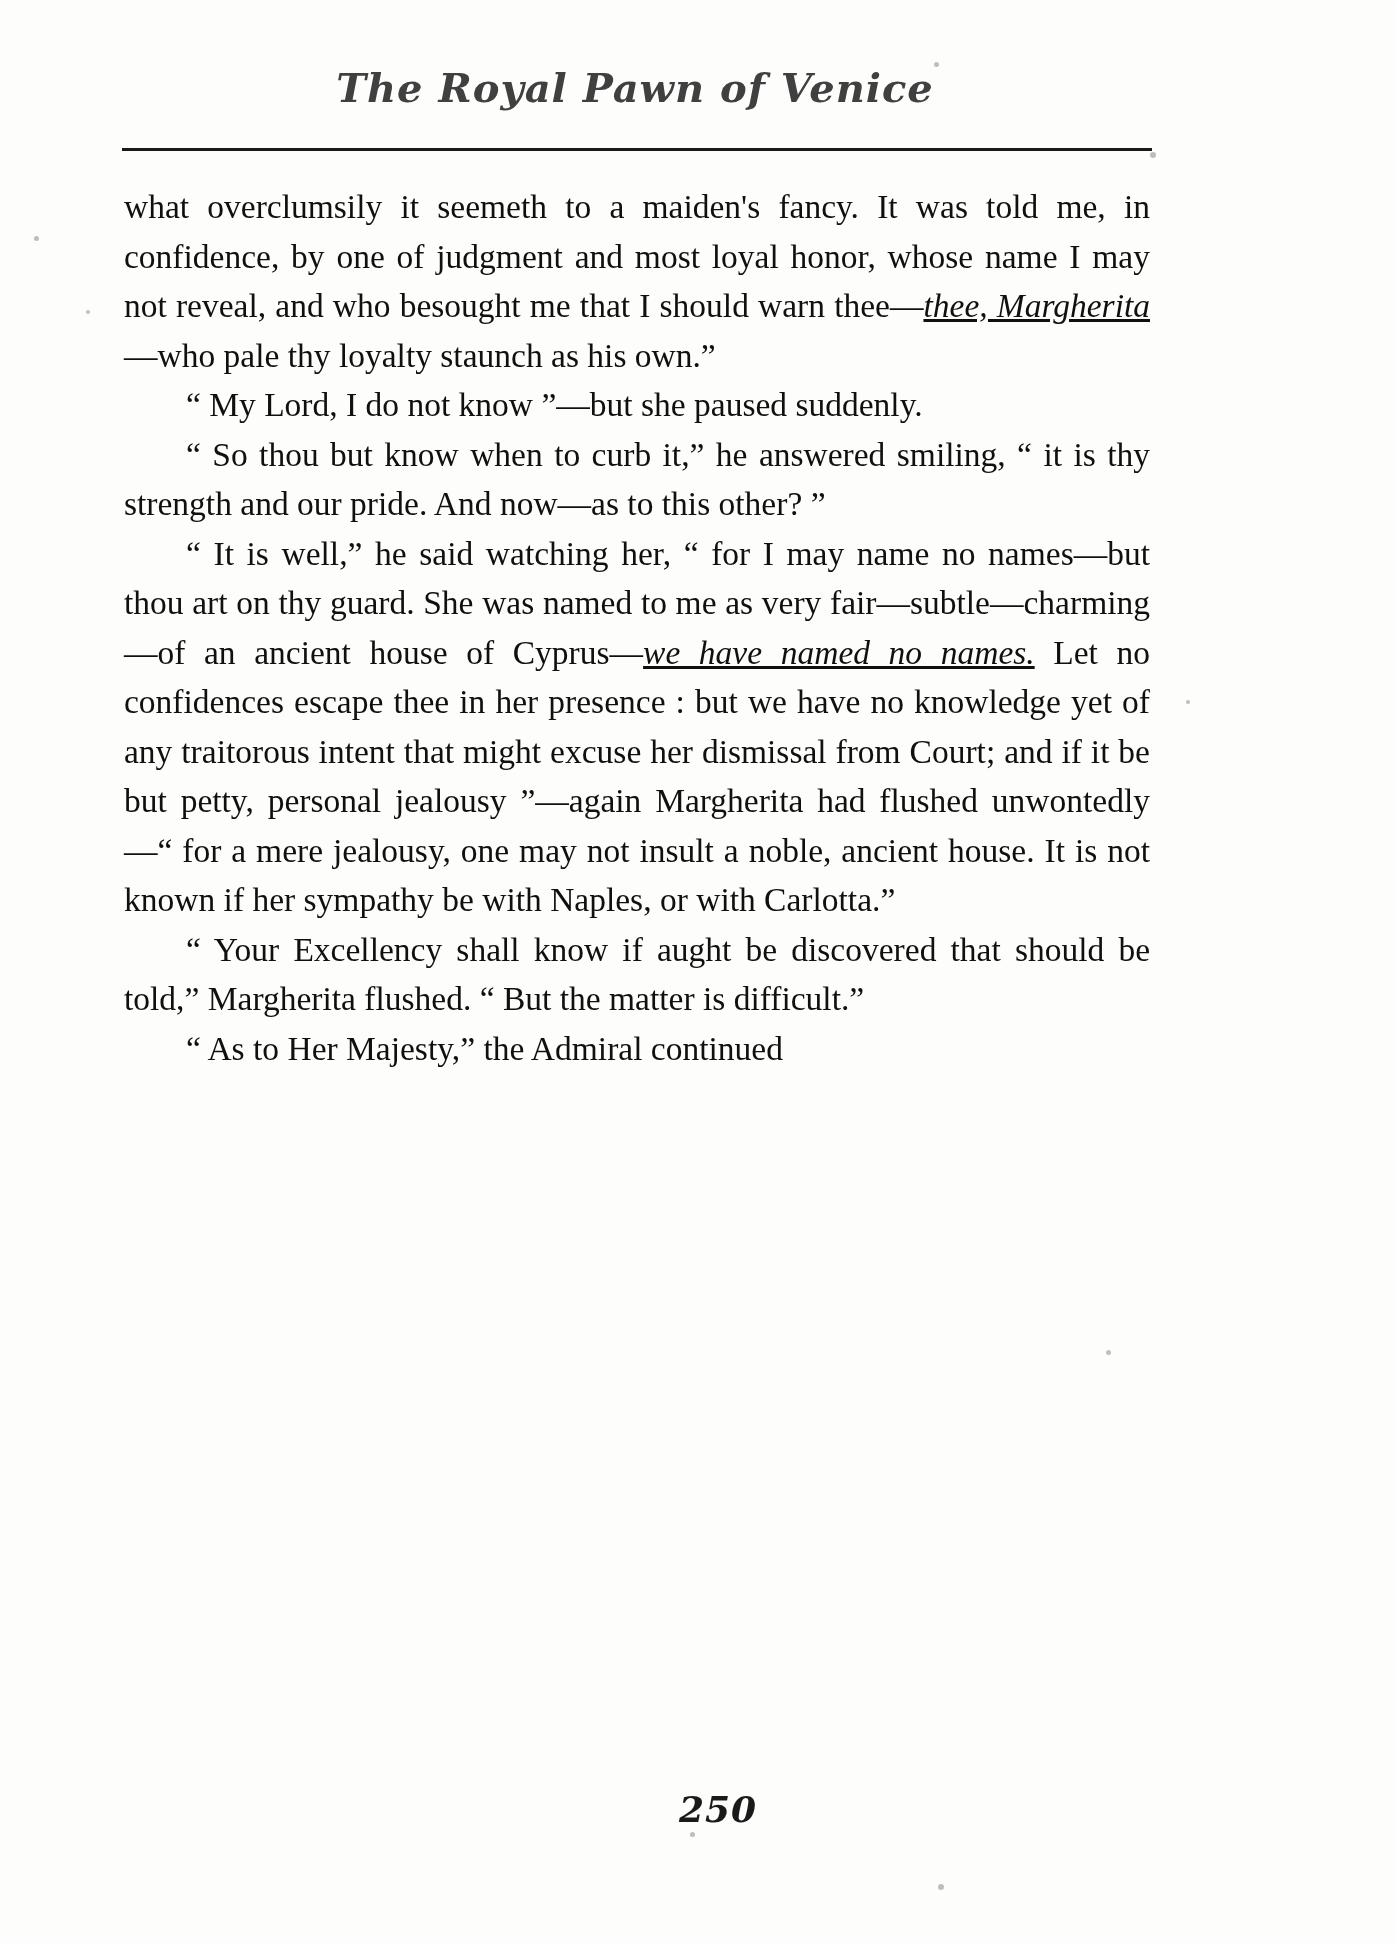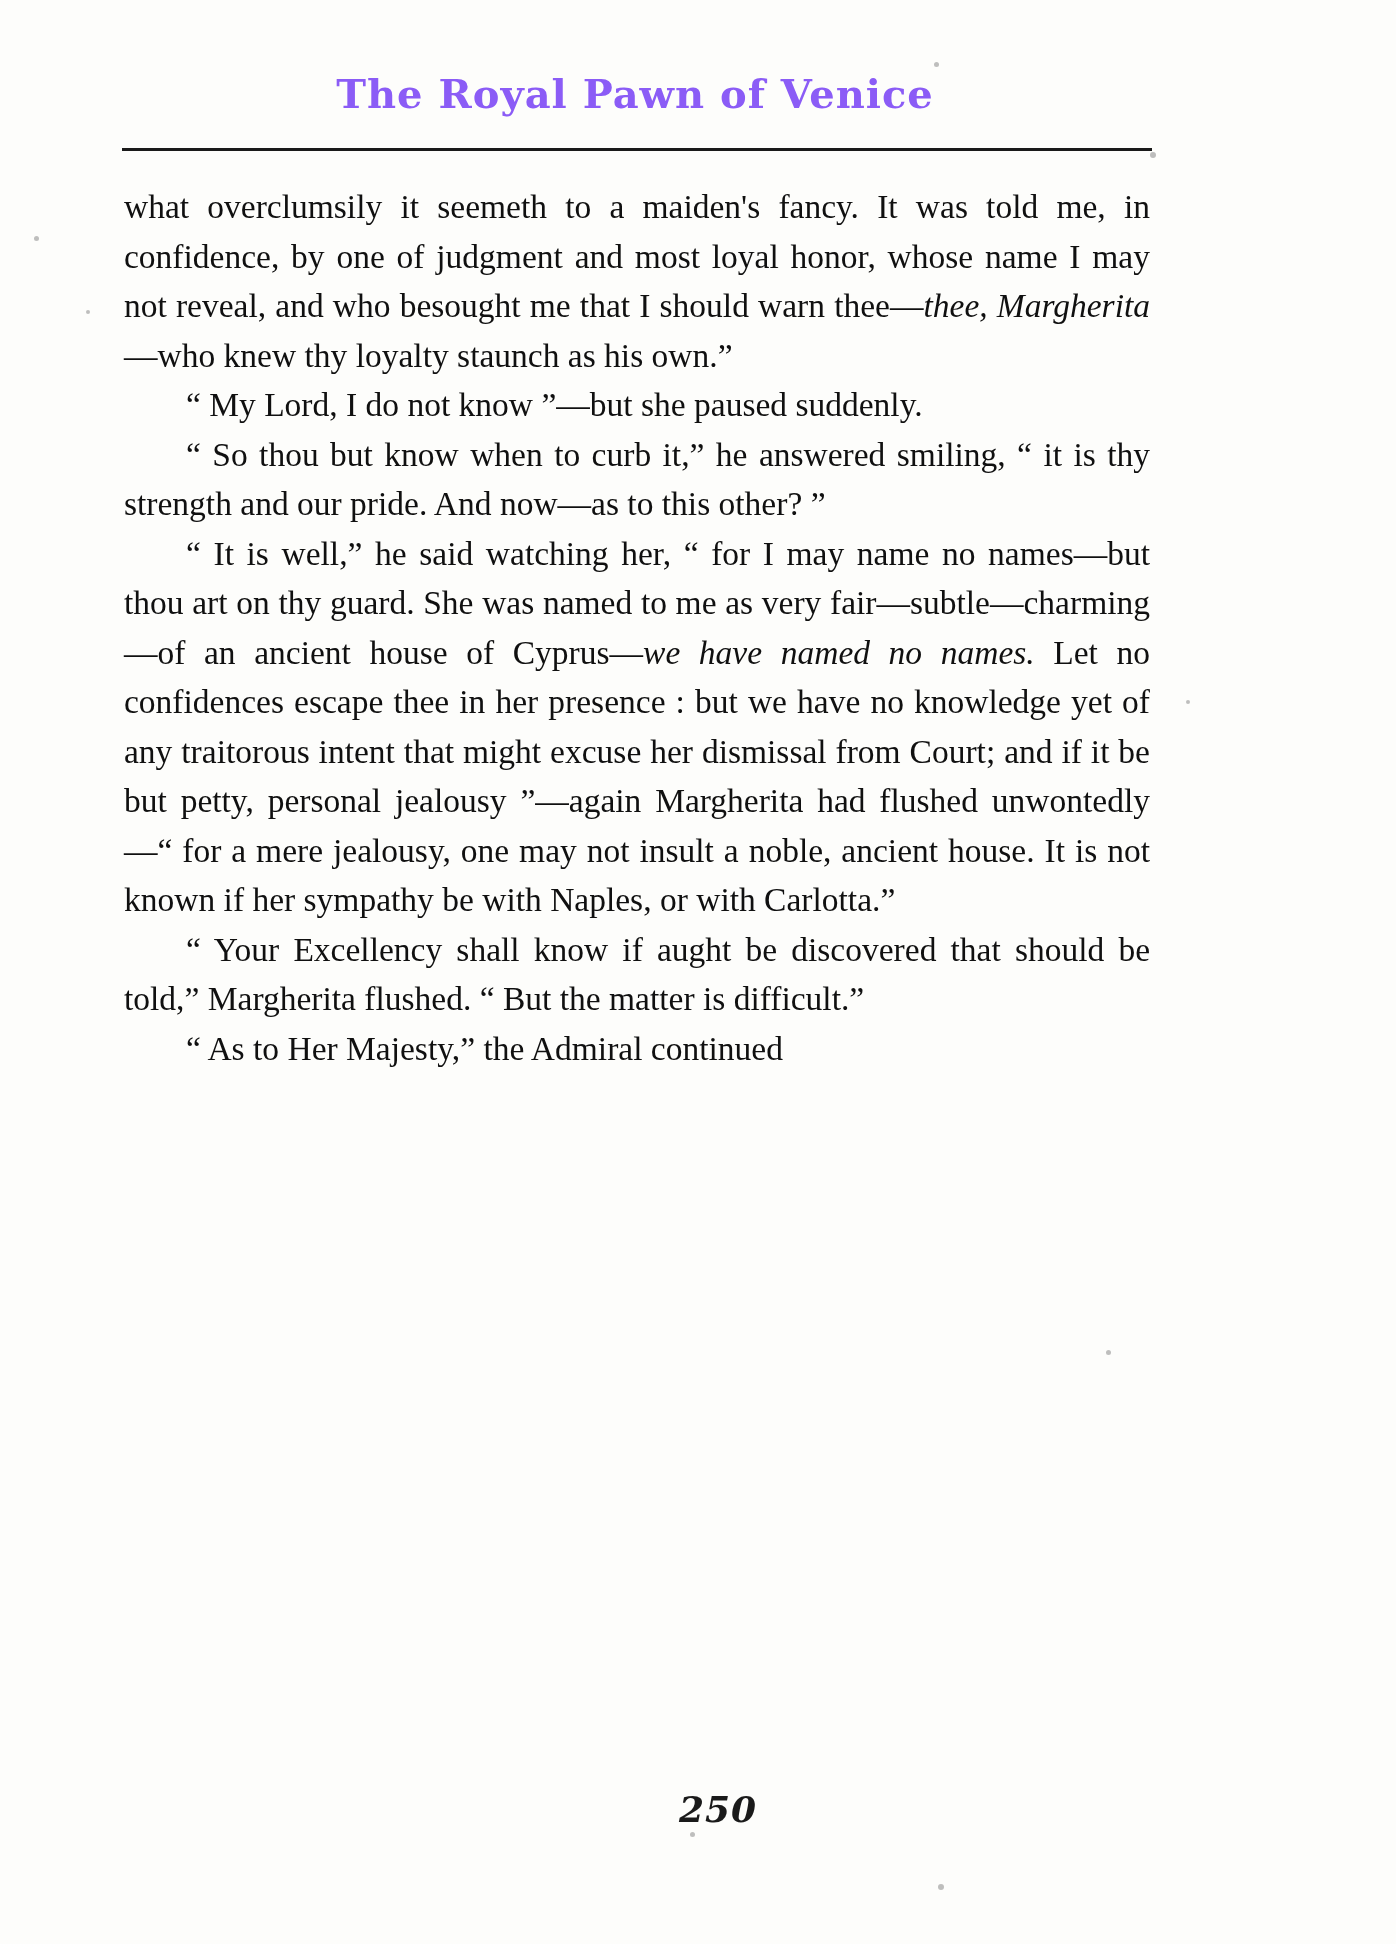--- a/index.html
+++ b/index.html
@@ -19,28 +19,29 @@
     position: absolute;
     left: 0;
     top: 0;
     width: 1396px;
     height: 1944px;
     background: #fdfdfb;
   }
   .running-head {
     position: absolute;
     left: 120px;
-    top: 70px;
+    top: 64px;
     width: 1030px;
     text-align: center;
     font-family: "DejaVu Serif", serif;
+    font-style: italic;
     font-weight: 700;
     font-size: 40px;
     letter-spacing: 1px;
-    color: #8b5cf6;
+    color: #404040;
   }
   .head-rule {
     position: absolute;
     left: 122px;
     top: 148px;
     width: 1030px;
     height: 3px;
     background: #1a1a1a;
   }
   .body-text {
@@ -57,20 +58,21 @@
   }
   .body-text p {
     margin: 0;
     text-indent: 0;
   }
   .body-text p.indent {
     text-indent: 62px;
   }
   .body-text em {
     font-style: italic;
+    text-decoration: underline;
   }
   .folio {
     position: absolute;
     left: 0;
     top: 1788px;
     width: 1396px;
     text-align: center;
     font-family: "DejaVu Serif", serif;
     font-style: italic;
     font-weight: 700;
@@ -89,21 +91,21 @@
 </head>
 <body>
 
 <div class="page">
 
   <div class="running-head">The Royal Pawn of Venice</div>
 
   <div class="head-rule"></div>
 
   <div class="body-text" id="body-text">
-      <p class=""><span>what overclumsily it seemeth to a maiden's fancy. It was told me, in confidence, by one of judgment and most loyal honor, whose name I may not reveal, and who besought me that I should warn thee—</span><em>thee, Margherita</em><span>—who knew thy loyalty staunch as his own.”</span></p>
+      <p class=""><span>what overclumsily it seemeth to a maiden's fancy. It was told me, in confidence, by one of judgment and most loyal honor, whose name I may not reveal, and who besought me that I should warn thee—</span><em>thee, Margherita</em><span>—who pale thy loyalty staunch as his own.”</span></p>
       <p class="indent"><span>“ My Lord, I do not know ”—but she paused suddenly.</span></p>
       <p class="indent"><span>“ So thou but know when to curb it,” he answered smiling, “ it is thy strength and our pride. And now—as to this other? ”</span></p>
       <p class="indent"><span>“ It is well,” he said watching her, “ for I may name no names—but thou art on thy guard.   She was named to me as very fair—subtle—charming—of an ancient house of Cyprus—</span><em>we have named no names.</em><span>  Let no confidences escape thee in her presence : but we have no knowledge yet of any traitorous intent that might excuse her dismissal from Court; and if it be but petty, personal jealousy ”—again Margherita had flushed unwontedly—“ for a mere jealousy, one may not insult a noble, ancient house.   It is not known if her sympathy be with Naples, or with Carlotta.”</span></p>
       <p class="indent"><span>“ Your Excellency shall know if aught be discovered that should be told,” Margherita flushed. “ But the matter is difficult.”</span></p>
       <p class="indent"><span>“ As to Her Majesty,” the Admiral continued</span></p>
     </div>
 
   <div class="folio">250</div>
 
   <div class="speck" style="left:934px;top:62px;width:5px;height:5px;"></div>

